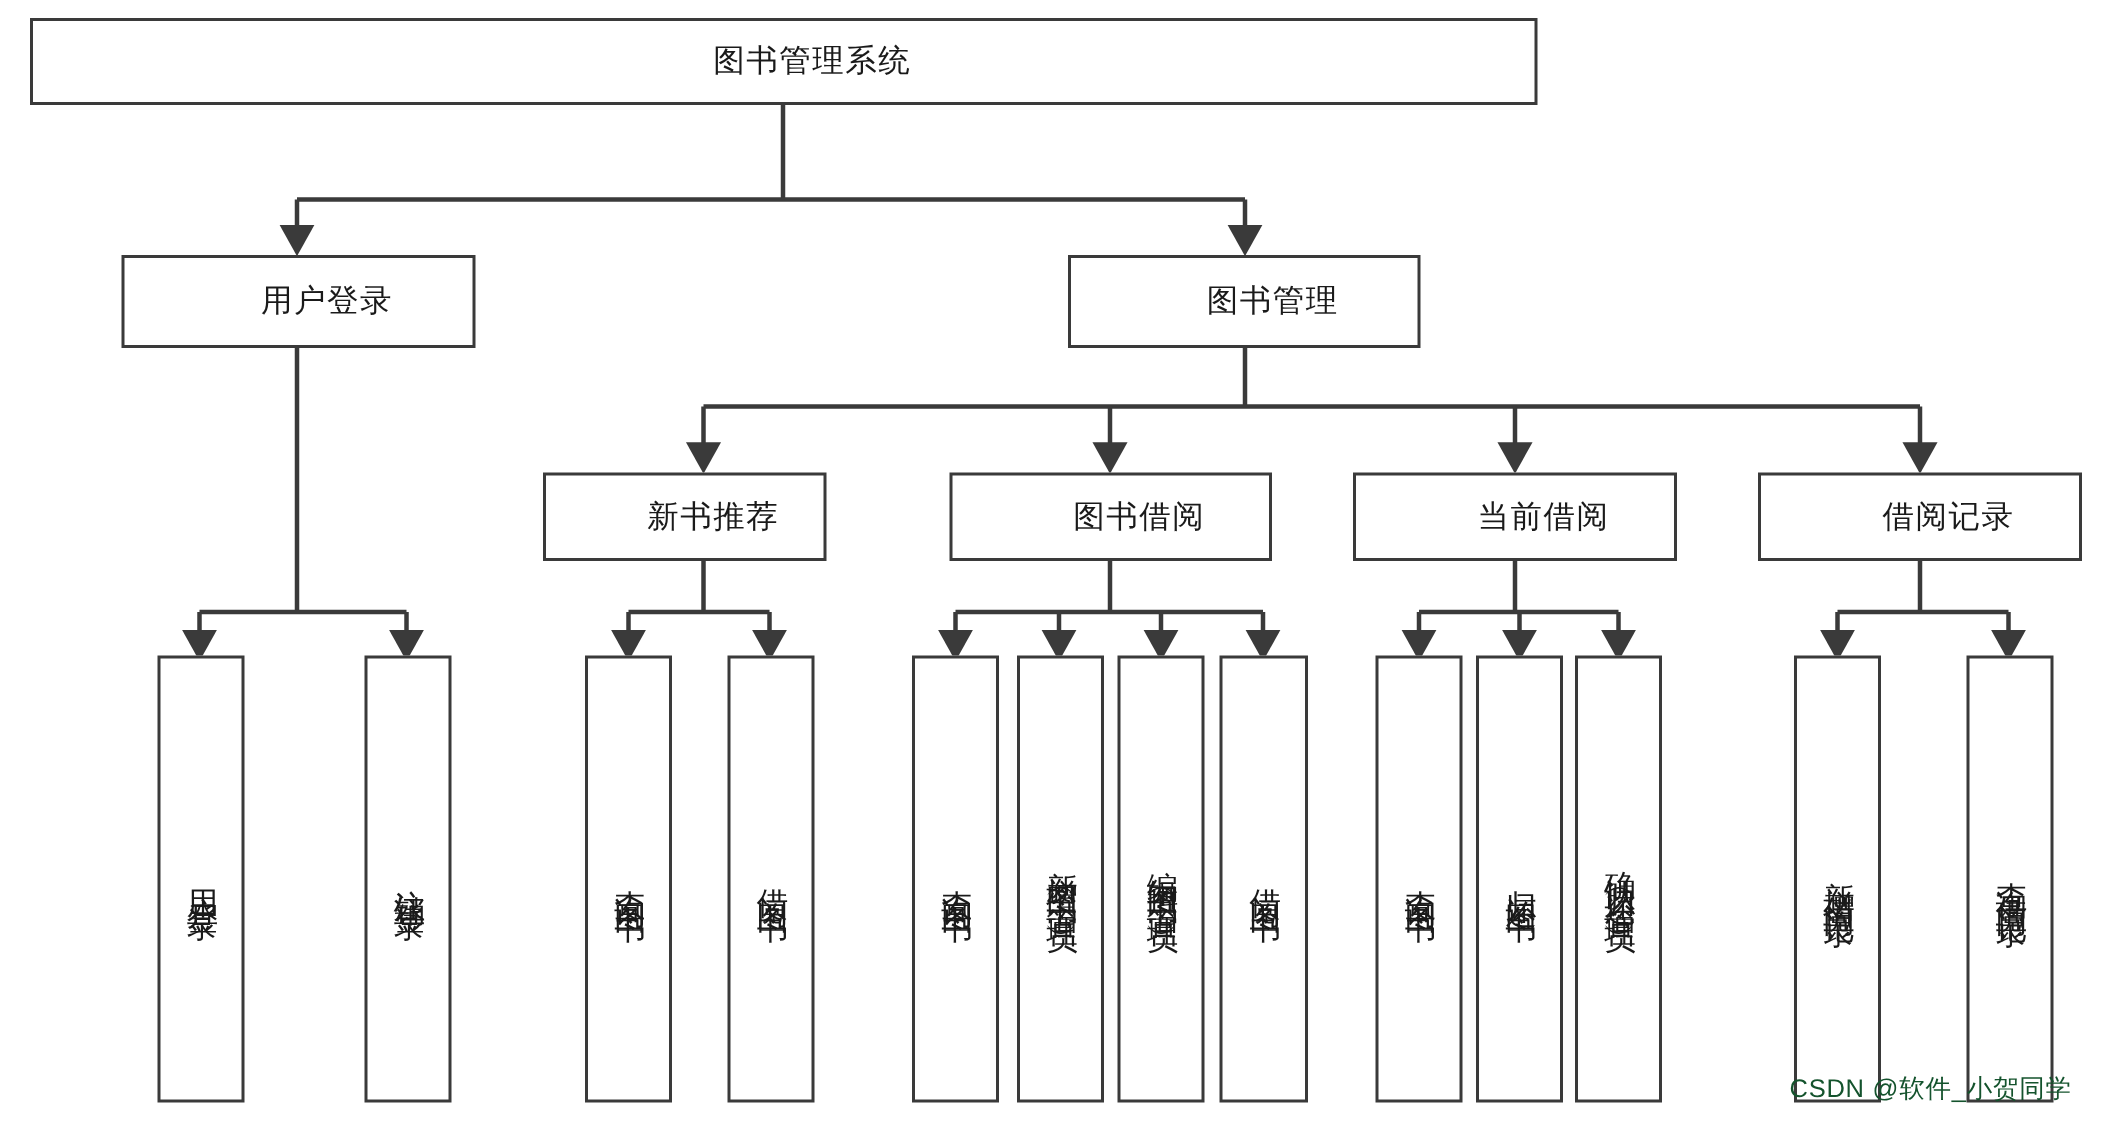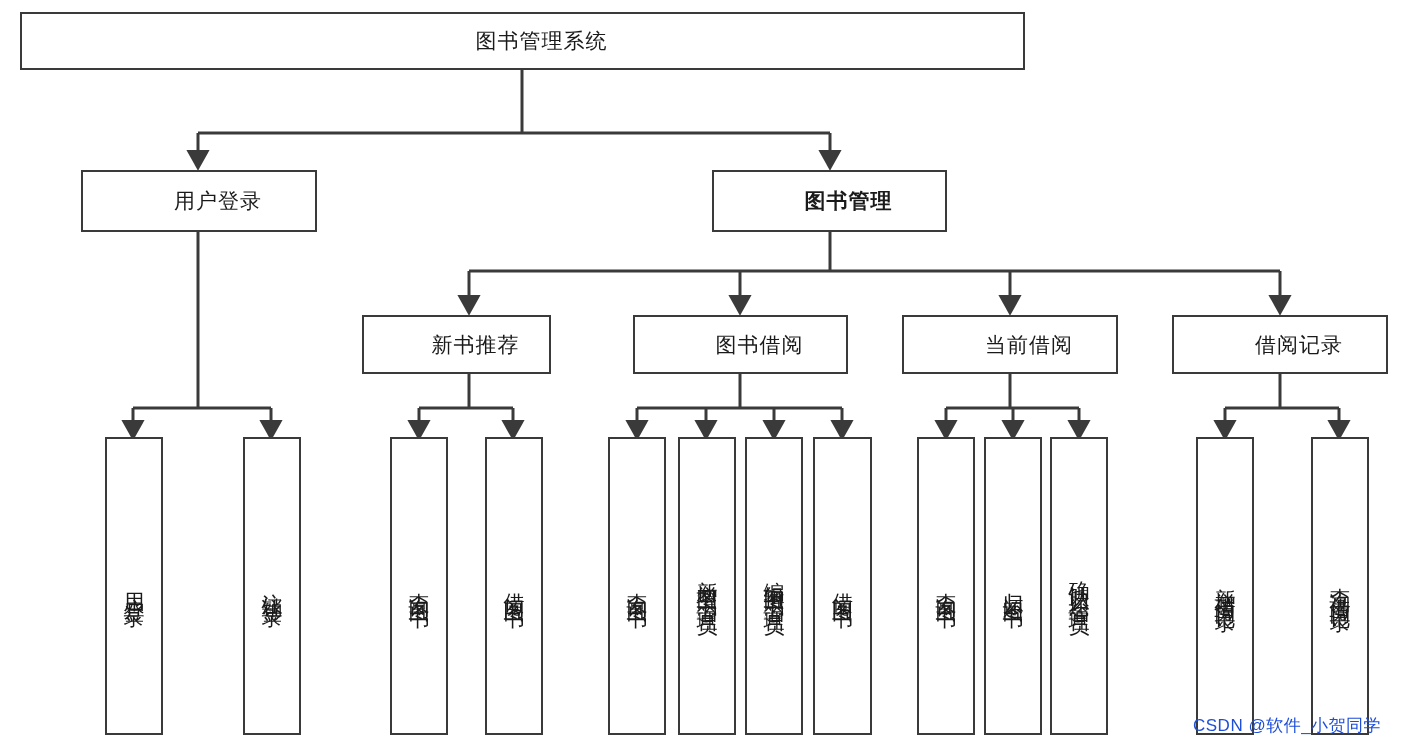--- a/index.html
+++ b/index.html
@@ -48,21 +48,21 @@
     letter-spacing: 5px;
     line-height: 1.05;
     padding: 6px 0;
     text-align: center;
   }
   .watermark {
     position: absolute;
     left: 1193px;
     top: 714px;
     font-size: 17px;
-    color: #1d4ed8;
+    color: #14532d;
     white-space: nowrap;
     letter-spacing: 0.5px;
   }
 </style>
 </head>
 <body>
 
 <div id="canvas">
 
   <svg id="edges" viewBox="0 0 1405 747">
@@ -111,21 +111,21 @@
       <path d="M1280,374 L1280,408"></path>
       <path d="M1225,408 L1339,408"></path>
       <path d="M1225,408 L1225,430" marker-end="url(#arrow)"></path>
       <path d="M1339,408 L1339,430" marker-end="url(#arrow)"></path>
     </g>
   </svg>
 
   <div class="node horiz" style="left:20px; top:12px; width:1005px; height:58px;">图书管理系统</div>
 
   <div class="node horiz" style="left:81px; top:170px; width:236px; height:62px;">用户登录</div>
-  <div class="node horiz" style="left:712px; top:170px; width:235px; height:62px;font-weight:bold;">图书管理</div>
+  <div class="node horiz" style="left:712px; top:170px; width:235px; height:62px;">图书管理</div>
 
   <div class="node horiz" style="left:362px; top:315px; width:189px; height:59px;">新书推荐</div>
   <div class="node horiz" style="left:633px; top:315px; width:215px; height:59px;text-align:center;">图书借阅</div>
   <div class="node horiz" style="left:902px; top:315px; width:216px; height:59px;">当前借阅</div>
   <div class="node horiz" style="left:1172px; top:315px; width:216px; height:59px;">借阅记录</div>
 
   <div class="node vert" style="left:105px; top:437px; width:58px; height:298px;">用户登录</div>
   <div class="node vert" style="left:243px; top:437px; width:58px; height:298px;">注销登录</div>
 
   <div class="node vert" style="left:390px; top:437px; width:58px; height:298px;">查询图书</div>

